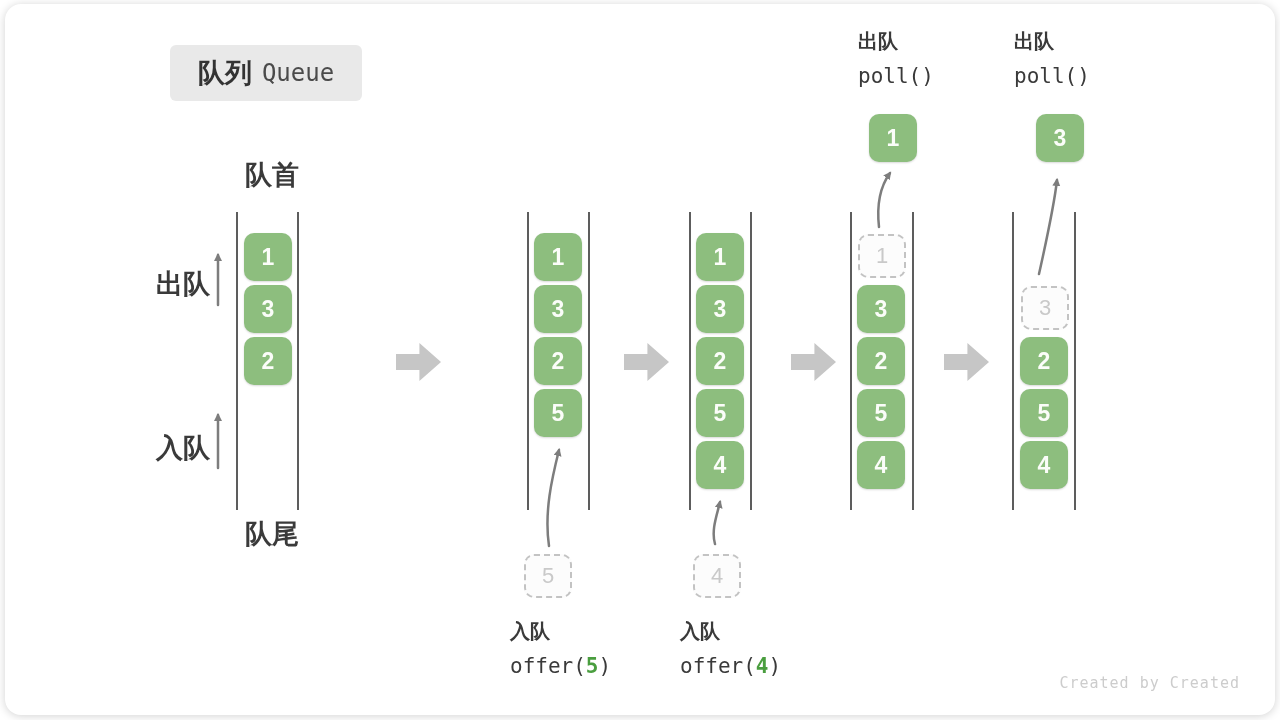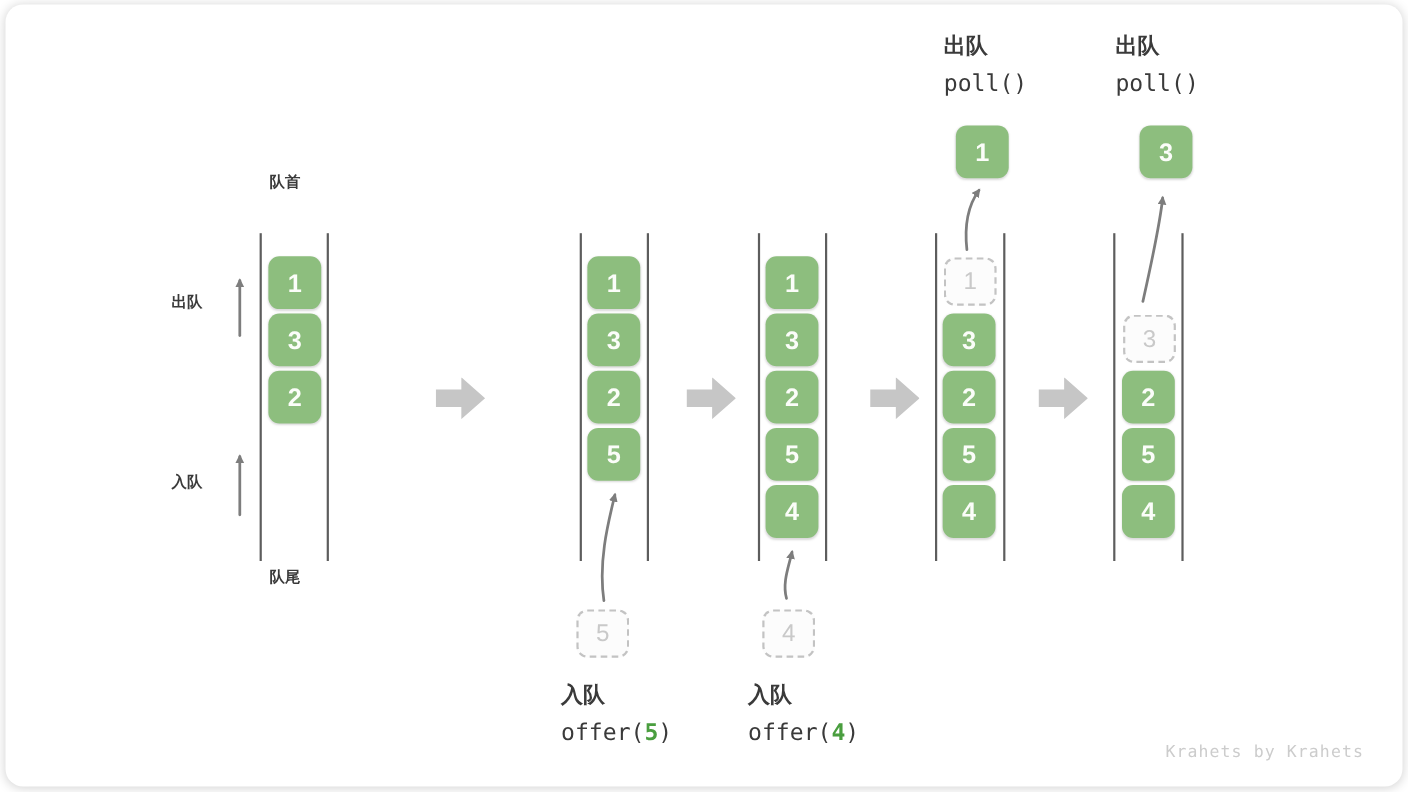--- a/index.html
+++ b/index.html
@@ -25,21 +25,21 @@
     background:#ffffff;border-radius:16px;
     box-shadow:0 1px 10px rgba(0,0,0,0.18);
   }
   .title-box{
     position:absolute;left:170px;top:45px;width:192px;height:56px;
     background:var(--title_bg);border-radius:6px;
     display:flex;align-items:center;justify-content:center;gap:10px;
   }
   .title-zh{font-size:27px;font-weight:700;color:#333333;}
   .title-en{font-family:"DejaVu Sans Mono","Liberation Mono",monospace;font-size:24px;color:#4b4b4b;}
-  .lbl{position:absolute;font-size:14px;font-weight:700;color:var(--text);white-space:nowrap;}
+  .lbl{position:absolute;font-size:27px;font-weight:700;color:var(--text);white-space:nowrap;}
   .wall{position:absolute;top:212px;height:298px;width:2px;background:var(--line);}
   .cell{
     position:absolute;width:48px;height:48px;border-radius:10px;
     display:flex;align-items:center;justify-content:center;
     font-size:23px;font-weight:700;
   }
   .cell.green{background:var(--green);color:var(--cell_text);box-shadow:0 1px 2px rgba(0,0,0,0.15);}
   .cell.ghost{
     width:44px;height:40px;background:#fcfcfc;
     border:2px dashed var(--dashed_border);color:var(--dashed_text);font-weight:400;font-size:22px;
@@ -61,20 +61,24 @@
     font-size:15px;color:var(--watermark);letter-spacing:1px;
   }
   svg.arrows{position:absolute;left:0;top:0;pointer-events:none;}
 </style>
 </head>
 <body>
 
 <div class="stage">
   <div class="card"></div>
 
+  <div class="title-box">
+    <span class="title-zh">队列</span>
+    <span class="title-en">Queue</span>
+  </div>
 
   <div class="lbl" style="left:245px;top:157px;">队首</div>
   <div class="lbl" style="left:245px;top:516px;">队尾</div>
 
   <div class="lbl" style="left:156px;top:266px;">出队</div>
   <div class="lbl" style="left:156px;top:430px;">入队</div>
 
   <svg class="arrows" width="1280" height="720" viewBox="0 0 1280 720">
     <defs>
       <marker id="ah" markerWidth="10" markerHeight="10" refX="6" refY="4" orient="auto" markerUnits="userSpaceOnUse">
@@ -146,14 +150,14 @@
   <div class="cell ghost" style="left:1021px;top:286px;">3</div>
   <div class="cell green" style="left:1020px;top:337px;">2</div>
   <div class="cell green" style="left:1020px;top:389px;">5</div>
   <div class="cell green" style="left:1020px;top:441px;">4</div>
   <div class="cell green" style="left:1036px;top:114px;">3</div>
   <div class="op" style="left:1014px;top:28px;">
     <span class="op-label">出队</span>
     <span class="op-code">poll()</span>
   </div>
 
-  <div class="watermark">Krahets by Krahets</div>
+  <div class="watermark">Created by Created</div>
 </div>
 
 </body></html>

